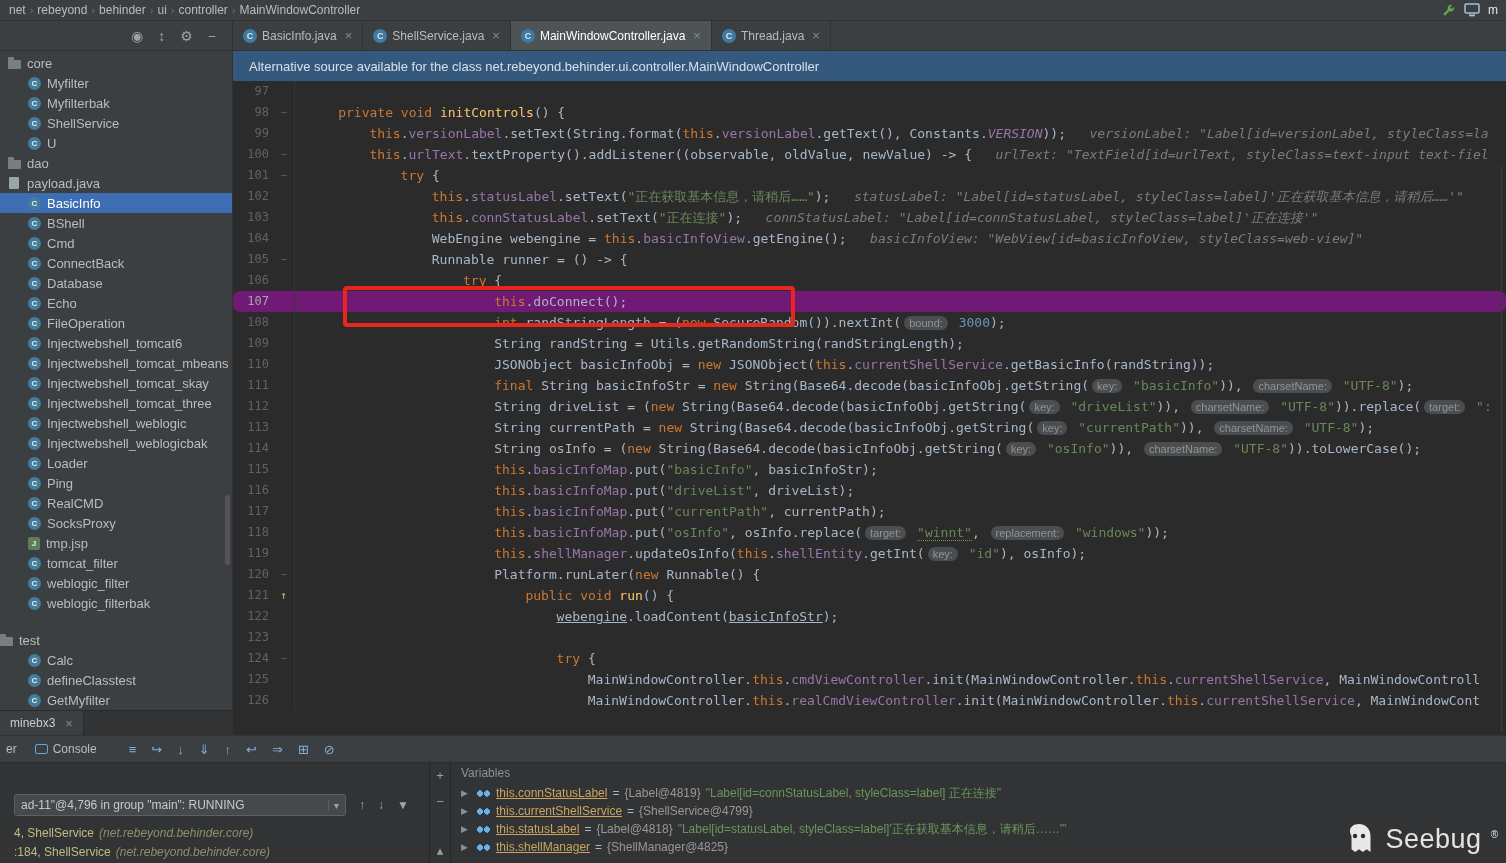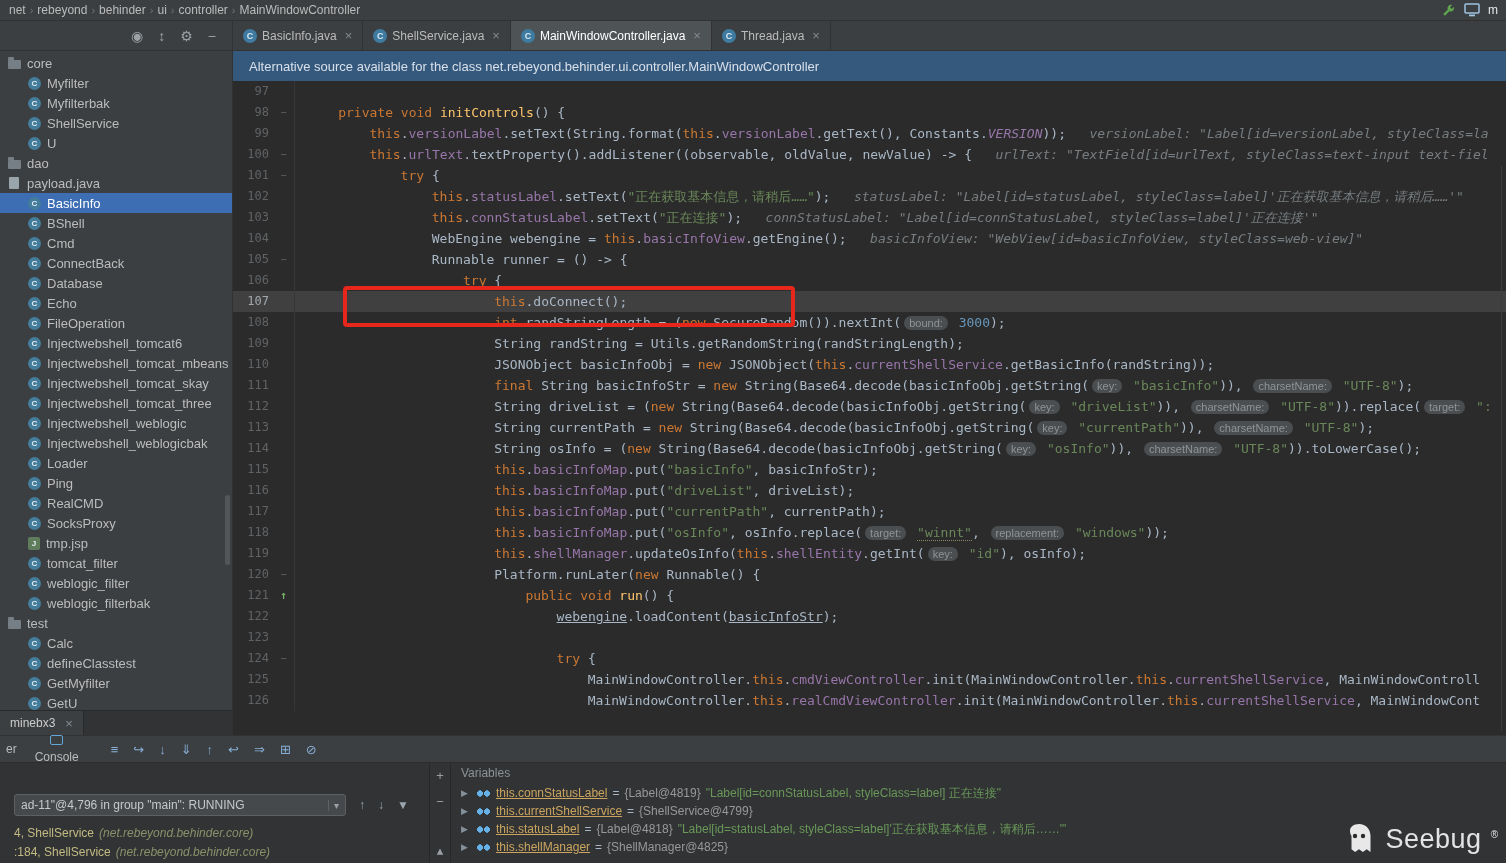--- a/index.html
+++ b/index.html
@@ -37,21 +37,21 @@
   .ticon.file{width:10px;height:12px;background:#9aa4ab;border-radius:1px;margin:0 2px 0 1px;}
   #session-strip{height:24px;background:#313335;display:flex;align-items:center;border-top:1px solid #282a2c;}
   .session-tab{display:flex;align-items:center;gap:7px;height:100%;padding:0 10px;background:#3c3f41;color:#cccccc;font-size:12px;border-right:1px solid #282a2c;}
   #sidebar-scrollbar{position:absolute;right:2px;top:444px;width:5px;height:70px;background:#5c6062;border-radius:3px;opacity:.7;}
 
   
   #editor-col{flex:1;display:flex;flex-direction:column;min-width:0;}
   #banner{height:30px;background:#35587d;color:#d7e0ea;font-size:13px;display:flex;align-items:center;padding-left:16px;box-sizing:border-box;}
   #code-area{height:650px;position:relative;background:#2b2b2b;font-family:"DejaVu Sans Mono","Liberation Mono",monospace;font-size:13px;overflow:hidden;}
   .cline{display:flex;height:21px;line-height:21px;white-space:pre;}
-  .cline.hl{background:#404040;}
+  .cline.hl{background:#701a75;border-radius:7px;}
   .lnum{flex:0 0 40px;text-align:right;color:#606366;font-size:12px;padding-right:4px;box-sizing:border-box;}
   .cline.hl .lnum{color:#a2a8ad;}
   .fold{flex:0 0 22px;text-align:center;color:#606366;font-size:10px;border-right:1px solid #35383a;box-sizing:border-box;}
   .fold.ovr{color:#77b767;font-weight:bold;font-size:11px;}
   .ctext{flex:1;overflow:hidden;color:#a9b7c6;padding-left:12px;}
   .tk-k{color:#cc7832;}
   .tk-f{color:#9876aa;}
   .tk-fi{color:#9876aa;font-style:italic;}
   .tk-m{color:#ffc66b;}
   .tk-s{color:#6a8759;}
@@ -60,21 +60,21 @@
   .tk-it{}
   .tk-u{text-decoration:underline;}
   .tk-ch{background:#4b4e50;color:#8f9496;font-size:11px;border-radius:7px;padding:1px 5px;margin:0 3px;font-family:"Liberation Sans",sans-serif;}
   .tk-dh{color:#777d80;font-style:italic;}
   #margin-guide{position:absolute;left:1268px;top:85px;width:1px;height:650px;background:#3a3d3f;pointer-events:none;}
   #red-annotation{position:absolute;left:343px;top:286px;width:444px;height:33px;border:4px solid #e8271c;border-radius:4px;z-index:40;pointer-events:none;}
 
   
   #debug-panel{height:128px;background:#313335;border-top:1px solid #323232;box-sizing:border-box;position:relative;}
   #debug-toolbar{height:27px;background:#3c3f41;display:flex;align-items:center;gap:10px;padding:0 6px;border-bottom:1px solid #2a2c2e;box-sizing:border-box;color:#bbbbbb;font-size:12px;}
-  .console-tab{display:flex;align-items:center;gap:5px;padding:2px 8px;cursor:pointer;flex-direction:column;}
+  .console-tab{display:flex;align-items:center;gap:5px;padding:2px 8px;cursor:pointer;}
   .console-icon{width:13px;height:10px;border:1px solid #62a7d8;border-radius:2px;box-sizing:border-box;}
   #debug-icons{display:flex;gap:15px;margin-left:14px;color:#87afd7;font-size:13px;}
   .dbg-icon{cursor:pointer;line-height:1;}
   #debug-content{display:flex;height:100px;}
   #frames-pane{width:430px;flex:0 0 430px;box-sizing:border-box;padding:31px 0 0 14px;border-right:1px solid #262829;}
   #thread-row{display:flex;align-items:center;gap:13px;}
   #thread-combo{width:332px;height:22px;background:#45494b;border:1px solid #5e6164;border-radius:3px;display:flex;align-items:center;padding:0 6px;box-sizing:border-box;font-size:12px;color:#c5c9cc;white-space:nowrap;overflow:hidden;cursor:pointer;}
   #thread-combo .caret{margin-left:auto;color:#9aa0a5;border-left:1px solid #5e6164;padding-left:5px;font-size:10px;}
   #frames-icons{display:flex;gap:13px;color:#9aa5ad;font-size:12px;}
   #frames-list{margin-top:7px;}
@@ -268,21 +268,21 @@
             <span class="tree-label">tomcat_filter</span>
           </div>
           <div class="tree-item" style="padding-left: 28px;">
             <span class="ticon class">C</span>
             <span class="tree-label">weblogic_filter</span>
           </div>
           <div class="tree-item" style="padding-left: 28px;">
             <span class="ticon class">C</span>
             <span class="tree-label">weblogic_filterbak</span>
           </div>
-          <div class="tree-item" style="padding-left: 8px;">
+          <div class="tree-item" style="padding-left: 0; margin-top: 17px;">
             <span class="ticon folder"></span>
             <span class="tree-label">test</span>
           </div>
           <div class="tree-item" style="padding-left: 28px;">
             <span class="ticon class">C</span>
             <span class="tree-label">Calc</span>
           </div>
           <div class="tree-item" style="padding-left: 28px;">
             <span class="ticon class">C</span>
             <span class="tree-label">defineClasstest</span>

